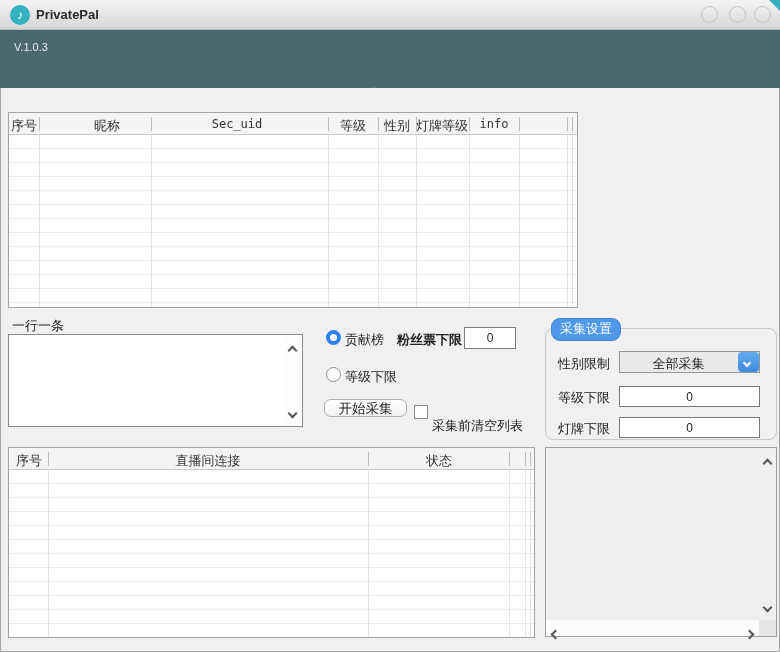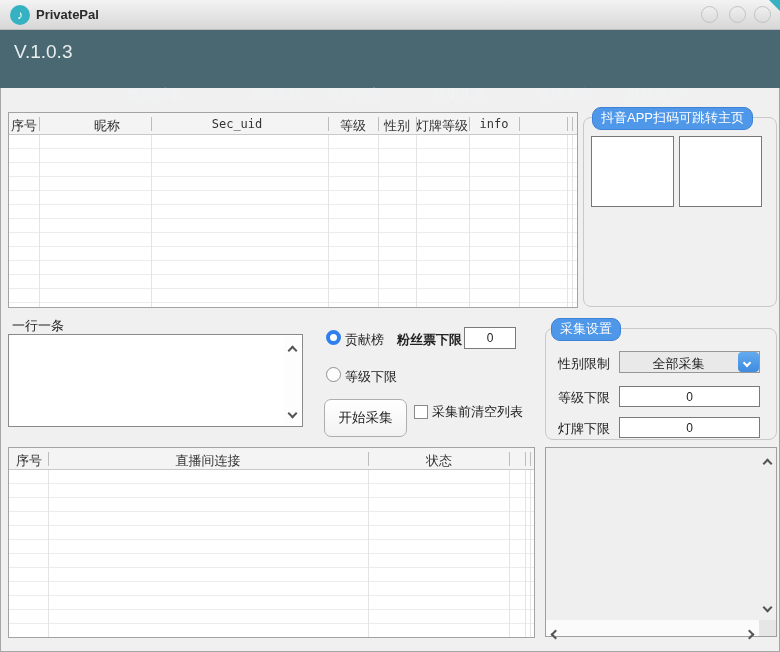--- a/index.html
+++ b/index.html
@@ -14,21 +14,21 @@
               background:#35b2c2; color:#fff; font-size:12px; line-height:20px; text-align:center; }
   .app-title { position:absolute; left:36px; top:7px; font-size:13px; font-weight:bold; color:#2b2b2b; }
   .expiry { position:absolute; left:108px; top:7px; font-size:13px; font-weight:bold; color:#2b2b2b; }
   .winbtn { position:absolute; top:6px; width:17px; height:17px; border-radius:50%;
             background:linear-gradient(#efefef,#dcdcdc); border:1px solid #c2c2c2; }
   .corner-accent { position:absolute; top:0; right:0; width:0; height:0;
                    border-top:11px solid #35b2c2; border-left:11px solid transparent; }
 
   
   .navbar { position:absolute; left:0; top:30px; width:780px; height:58px; background:#4a6872; }
-  .version { position:absolute; left:14px; top:11px; font-size:19px; color:#e9eef0; }
+  .version { position:absolute; left:14px; top:11px; font-size:11px; color:#e9eef0; }
   .nav-item { position:absolute; top:56px; font-size:13.5px; color:#f0f3f4; cursor:pointer; white-space:nowrap; }
 
   
   .table-panel { position:absolute; background:#fff; border:1px solid #a3a3a3; }
   .thead { position:absolute; left:0; top:0; right:0; height:22px; background:#f4f4f4;
            border-bottom:1px solid #c9c9c9; }
   .th { position:absolute; top:4px; font-size:13px; color:#333; text-align:center; transform:translateX(-50%); white-space:nowrap; }
   .th.mono { font-family:"DejaVu Sans Mono", monospace; font-size:12px; }
   .hdiv { position:absolute; top:4px; width:1px; height:14px; background:#bdbdbd; }
   .tbody { position:absolute; left:0; top:22px; right:0; bottom:0; background:#fff;
@@ -124,44 +124,39 @@
     <div class="vline" style="left:142px;"></div>
     <div class="vline" style="left:319px;"></div>
     <div class="vline" style="left:369px;"></div>
     <div class="vline" style="left:407px;"></div>
     <div class="vline" style="left:460px;"></div>
     <div class="vline" style="left:510px;"></div>
     <div class="vline" style="left:558px;"></div>
     <div class="vline" style="left:563px;"></div>
   </div>
 
-  <div class="round-panel" style="left:583px; top:117px; width:194px; height:190px;">
-    <div class="blue-badge" style="left:8px;">抖音APP扫码可跳转主页</div>
-    <div class="qr-box" style="left:7px;  top:18px;"></div>
-    <div class="qr-box" style="left:95px; top:18px;"></div>
-  </div>
 
   <div class="lbl" style="left:12px; top:317px;">一行一条</div>
   <div class="textarea-wrap">
     <textarea style=""></textarea>
     <div class="vrail">
       <div class="rail-btn" style="top:4px;"><span class="chev up"></span></div>
       <div class="rail-btn" style="bottom:4px;"><span class="chev down"></span></div>
     </div>
   </div>
 
   <div class="radio on" style="left:326px; top:330px;"></div>
   <div class="lbl" style="left:345px; top:331px;">贡献榜</div>
   <div class="lbl" style="left:397px; top:331px; font-weight:bold;">粉丝票下限</div>
   <input class="txt-input" style="left: 464px; top: 327px; width: 52px; height: 22px;" value="0">
   <div class="radio off" style="left:326px; top:367px;"></div>
   <div class="lbl" style="left:345px; top:368px;">等级下限</div>
-  <button class="btn" style="left:324px; top:399px; width:83px; height:38px;">开始采集</button>
+  <button class="btn" style="left:324px; top:399px; width:83px; height:18px;">开始采集</button>
   <div class="checkbox" style="left:414px; top:405px;"></div>
-  <div class="lbl" style="left:432px; top:403px;">采集前清空列表</div>
+  <div class="lbl" style="left:432px; top:417px;">采集前清空列表</div>
 
   <div class="round-panel" style="left:545px; top:328px; width:232px; height:112px;">
     <div class="blue-badge" style="left:5px;text-align:center;">采集设置</div>
     <div class="lbl" style="left:12px; top:26px;">性别限制</div>
     <div class="dropdown" style="left:73px; top:22px; width:141px;">
       <div class="val">全部采集</div>
       <div class="dd-btn"><span class="chev"></span></div>
     </div>
     <div class="lbl" style="left:12px; top:60px;">等级下限</div>
     <input class="txt-input" style="left: 73px; top: 57px; width: 141px; height: 21px;" value="0">

